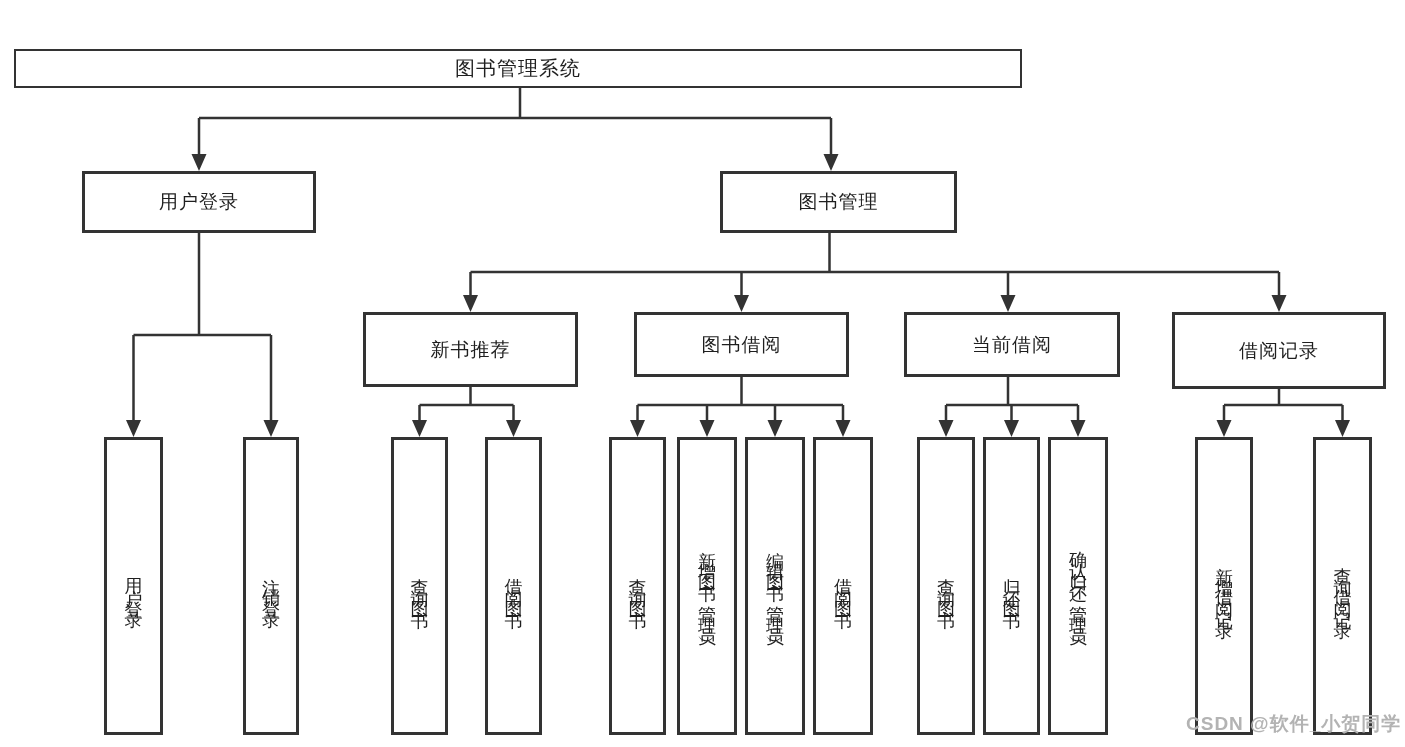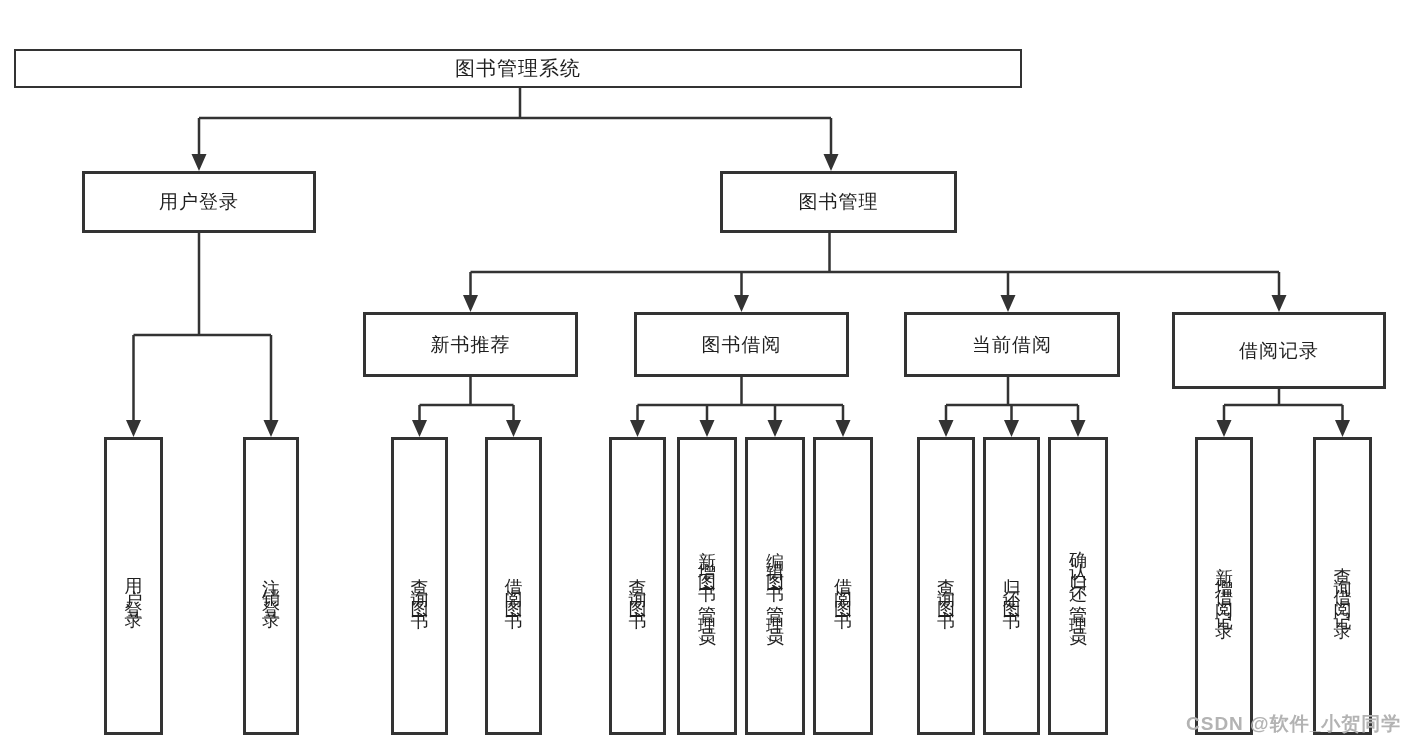--- a/index.html
+++ b/index.html
@@ -115,21 +115,21 @@
     <span>图书管理系统</span>
   </div>
 
   <div class="box" style="left:82px; top:171px; width:234px; height:62px;">
     <span>用户登录</span>
   </div>
   <div class="box" style="left:711px; top:171px; width:237px; height:62px;margin-left:9px;">
     <span>图书管理</span>
   </div>
 
-  <div class="box" style="left:363px; top:312px; width:215px; height:65px;">
+  <div class="box" style="left:363px; top:312px; width:215px; height:75px;">
     <span>新书推荐</span>
   </div>
   <div class="box" style="left:634px; top:312px; width:215px; height:65px;justify-content:center;">
     <span>图书借阅</span>
   </div>
   <div class="box" style="left:904px; top:312px; width:216px; height:65px;">
     <span>当前借阅</span>
   </div>
   <div class="box" style="left:1172px; top:312px; width:214px; height:77px;">
     <span>借阅记录</span>

